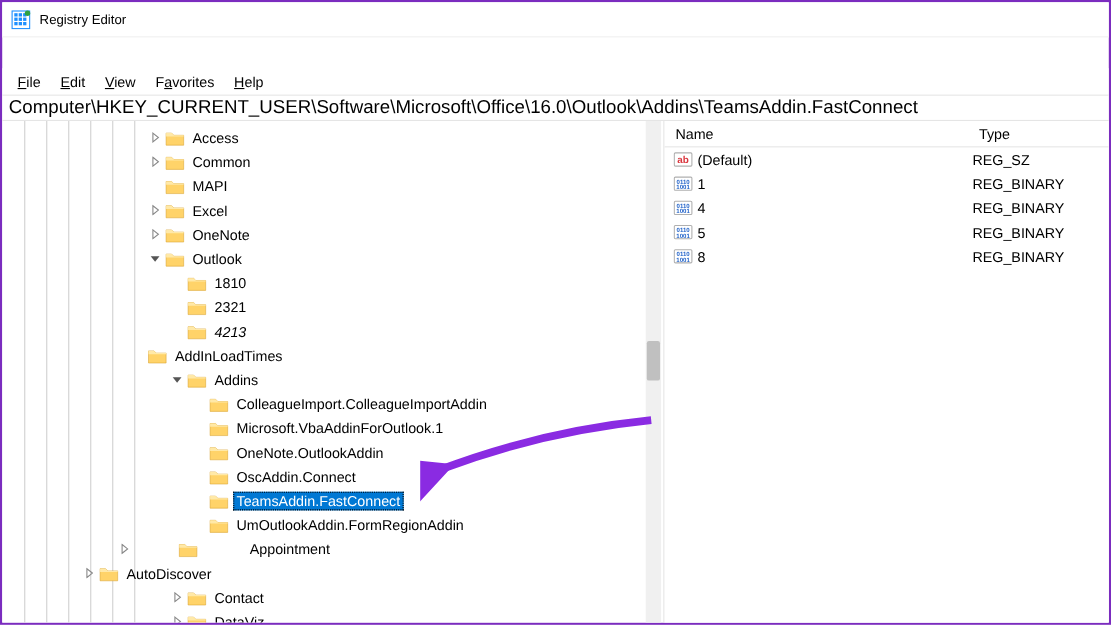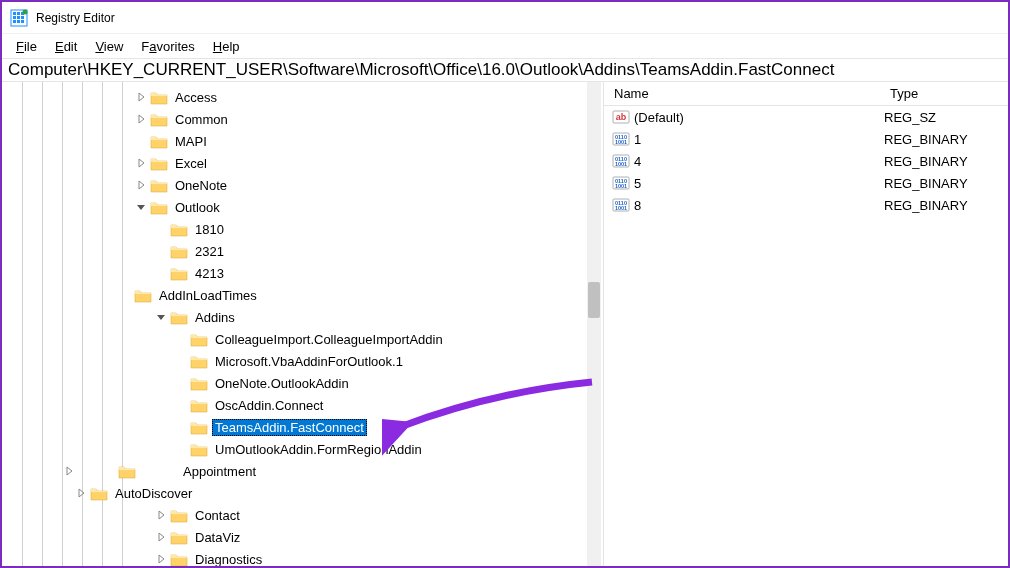--- a/index.html
+++ b/index.html
@@ -1,20 +1,20 @@
 <!DOCTYPE html>
 <html><head>
 <meta charset="utf-8">
 <style>
   * { box-sizing: border-box; margin: 0; padding: 0; font-family: "Segoe UI", Tahoma, sans-serif; }
   body { width: 1010px; height: 568px; background: #fff; overflow: hidden; border: 2px solid #7b2cbf; position: relative; }
   .titlebar { height: 32px; display: flex; align-items: center; padding: 0 8px; background: #fff; border-bottom: 1px solid #f0f0f0; }
   .app-icon { width: 18px; height: 18px; margin-right: 8px; display: flex; align-items: center; justify-content: center; }
   .title-text { font-size: 12px; color: #000; }
-  .menubar { height: 24px; display: flex; align-items: center; padding: 0 6px; background: #fff; gap: 2px; }
+  .menubar { height: 24px; display: flex; align-items: center; padding: 0 6px; background: #fff; gap: 2px; margin-top: 28px; }
   .menu-item { font-size: 13px; padding: 2px 8px; cursor: default; }
   .menu-item u { text-decoration: underline; }
   .addressbar { height: 24px; padding: 2px 6px; font-size: 17px; background: #fff; border-top: 1px solid #e5e5e5; border-bottom: 1px solid #e5e5e5; display:flex; align-items:center; }
   .content { display: flex; height: calc(568px - 32px - 24px - 24px - 4px); background: #fff; }
   .tree-pane { width: 602px; height: 100%; overflow: hidden; border-right: 1px solid #e5e5e5; position: relative; }
   .values-pane { flex: 1; height: 100%; overflow: hidden; background: #fff; }
   .scrollbar { position: absolute; right: 2px; top: 0; bottom: 0; width: 14px; background: #f0f0f0; }
   .scroll-thumb { position: absolute; left: 1px; right: 1px; top: 200px; height: 36px; background: #c0c0c0; border-radius: 2px; }
   .tree { position: relative; padding-top: 4px; }
   .tree-row { display: flex; align-items: center; height: 22px; font-size: 13px; white-space: nowrap; position: relative; }
@@ -149,21 +149,21 @@
           </svg>
           <span class="node-label">1810</span>
         </div>
         <div class="tree-row" style="padding-left: 152px;">
           <span class="twisty-blank"></span>
           <svg class="folder-icon" viewBox="0 0 18 16">
             <use href="#folder-svg"></use>
           </svg>
           <span class="node-label">2321</span>
         </div>
-        <div class="tree-row" style="padding-left: 152px;">
+        <div class="tree-row" style="padding-left: 152px; font-style: italic;">
           <span class="twisty-blank"></span>
           <svg class="folder-icon" viewBox="0 0 18 16">
             <use href="#folder-svg"></use>
           </svg>
           <span class="node-label">4213</span>
         </div>
         <div class="tree-row" style="padding-left: 116px;">
           <span class="twisty-blank"></span>
           <svg class="folder-icon" viewBox="0 0 18 16">
             <use href="#folder-svg"></use>
@@ -216,21 +216,21 @@
           </svg>
           <span class="node-label selected">TeamsAddin.FastConnect</span>
         </div>
         <div class="tree-row" style="padding-left: 172px;">
           <span class="twisty-blank"></span>
           <svg class="folder-icon" viewBox="0 0 18 16">
             <use href="#folder-svg"></use>
           </svg>
           <span class="node-label">UmOutlookAddin.FormRegionAddin</span>
         </div>
-        <div class="tree-row" style="padding-left: 60px; gap: 40px;">
+        <div class="tree-row" style="padding-left: 104px; gap: 40px;">
           <span class="twisty">
             <svg width="10" height="10" viewBox="0 0 10 10">
               <path d="M3,1 L8,5 L3,9 Z" fill="none" stroke="#888" stroke-width="1"></path>
             </svg>
           </span>
           <svg class="folder-icon" viewBox="0 0 18 16">
             <use href="#folder-svg"></use>
           </svg>
           <span class="node-label">Appointment</span>
         </div>

